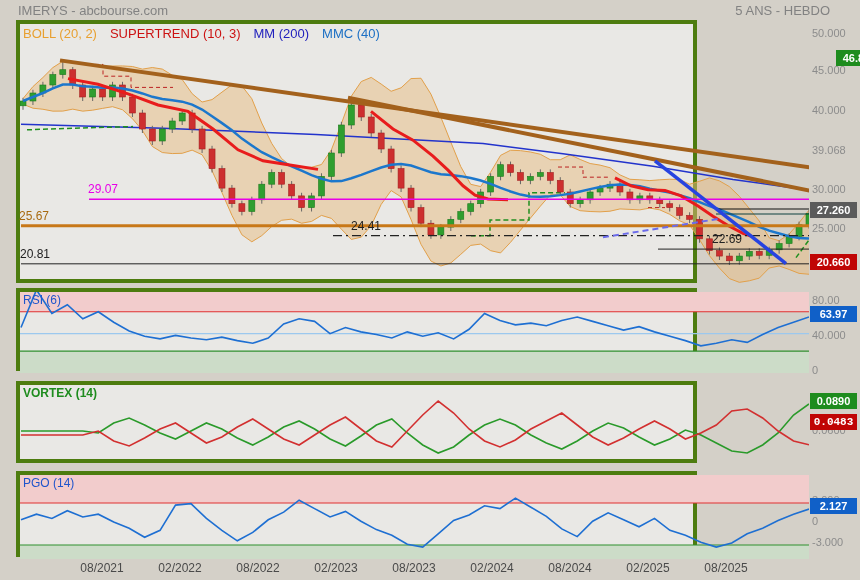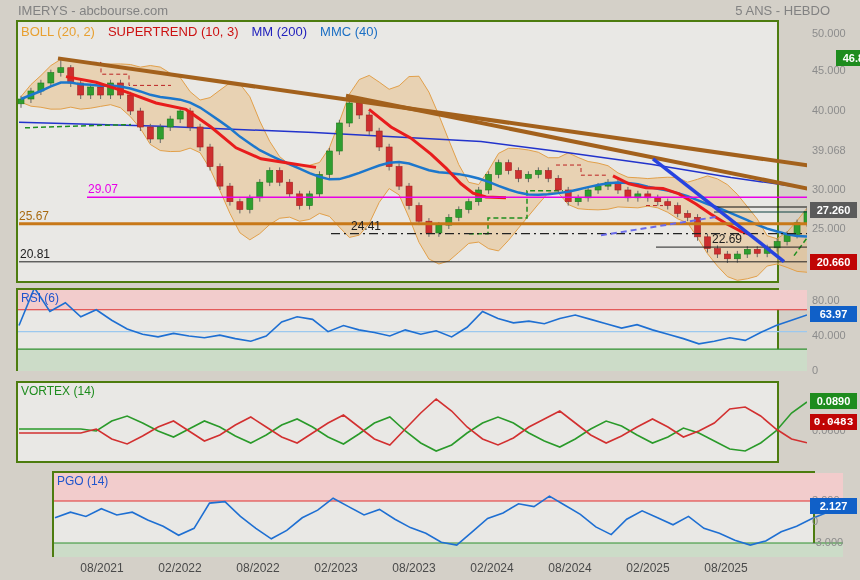--- a/index.html
+++ b/index.html
@@ -1,23 +1,23 @@
 <!DOCTYPE html>
 <html><head>
 <meta charset="utf-8">
 <style>
   html,body{margin:0;padding:0;}
   body{width:860px;height:580px;background:#d4d0c8;font-family:"Liberation Sans",sans-serif;position:relative;overflow:hidden;}
   .hdr{position:absolute;top:3px;left:18px;color:#828282;font-size:13px;}
   .tf{position:absolute;top:3px;right:30px;color:#828282;font-size:13px;}
-  .panel{position:absolute;left:16px;width:763px;background:#e9e8e5;border:2px solid #4d7c0f;box-sizing:border-box;}
+  .panel{position:absolute;left:16px;width:681px;background:#e9e8e5;border:4px solid #4d7c0f;box-sizing:border-box;}
   #p-main{top:20px;height:263px;}
   #p-rsi{top:288px;height:83px;}
-  #p-vortex{top:381px;height:82px;}
-  #p-pgo{top:471px;height:86px;margin-left:36px;}
+  #p-vortex{top:381px;height:82px;font-weight:bold;}
+  #p-pgo{top:471px;height:86px;}
   .panel svg{position:absolute;left:0;top:0;display:block;}
   .legend{position:absolute;left:3px;top:2px;font-size:13px;white-space:nowrap;z-index:5;}
   .legend span{margin-right:13px;}
   .sublabel{position:absolute;left:3px;top:1px;font-size:12px;z-index:5;}
   .tick{position:absolute;left:812px;color:#8c8c8c;font-size:11px;line-height:14px;}
   .badge{position:absolute;left:810px;width:47px;height:16px;line-height:16px;text-align:center;color:#fff;font-size:11px;font-weight:bold;z-index:6;}
   .lvl{position:absolute;font-size:12px;line-height:12px;z-index:4;}
   .xlab{position:absolute;top:561px;color:#4a4a4a;font-size:12px;transform:translateX(-50%);}
 </style>
 </head>

